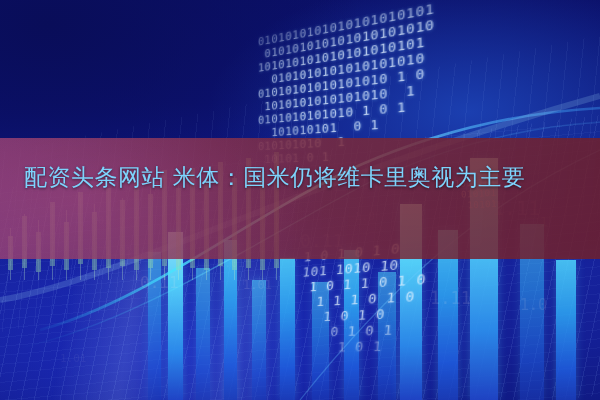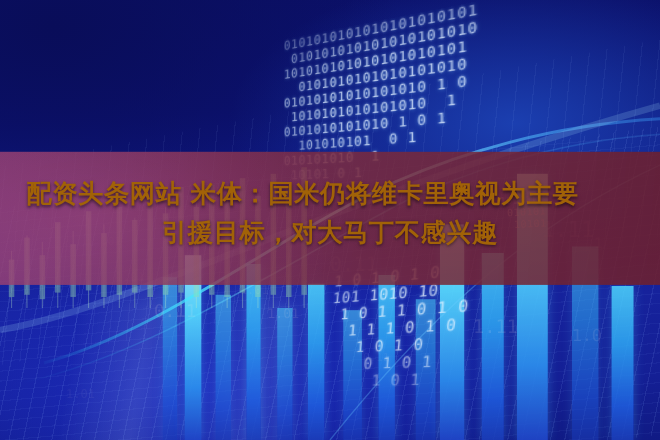--- a/index.html
+++ b/index.html
@@ -128,22 +128,22 @@
   }
   .redband-glow{
     position:absolute;left:0;top:138px;width:600px;height:121px;
     background:radial-gradient(ellipse 55% 140% at 14% 50%, rgba(190,90,150,.30) 0%, rgba(0,0,0,0) 70%);
   }
 
   
   .headline{
     position:absolute;left:0;top:160px;width:600px;
     text-align:center;
-    color:#a16207;
-    font-weight:bold;
+    color:#7dd3fc;
+    font-weight:normal;
     font-size:23px;
     line-height:35px;
     letter-spacing:.5px;
     text-shadow:0 1px 3px rgba(0,0,0,.55);
   }
   .hl-line{display:block;}
   .hl-line.l1{text-align:left;padding-left:24px;}
   .hl-line.l2{text-align:center;}
 </style>
 </head>
@@ -281,16 +281,15 @@
       <span class="num" style="left: 92px; top: 215px; font-size: 10px; opacity: 0.2;">.01</span>
       <span class="num" style="left: 355px; top: 210px; font-size: 11px; opacity: 0.22;">1.0</span>
       <span class="num" style="left: 60px; top: 170px; font-size: 9px; opacity: 0.2;">011</span>
     </div>
 
   <div class="redband"></div>
   <div class="redband-glow"></div>
 
   <div class="headline">
     <span class="hl-line l1">配资头条网站 米体：国米仍将维卡里奥视为主要</span>
-    <span class="hl-line l2">引援目标，对大马丁不感兴趣</span>
   </div>
 
 </div>
 
 </body></html>

